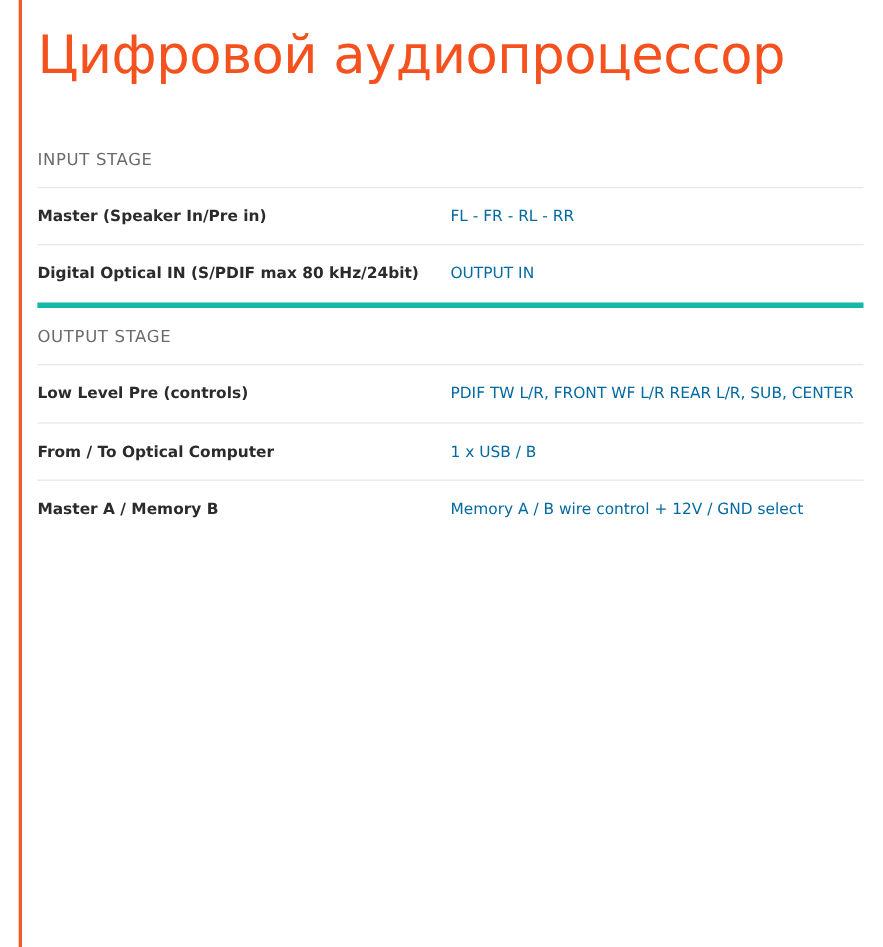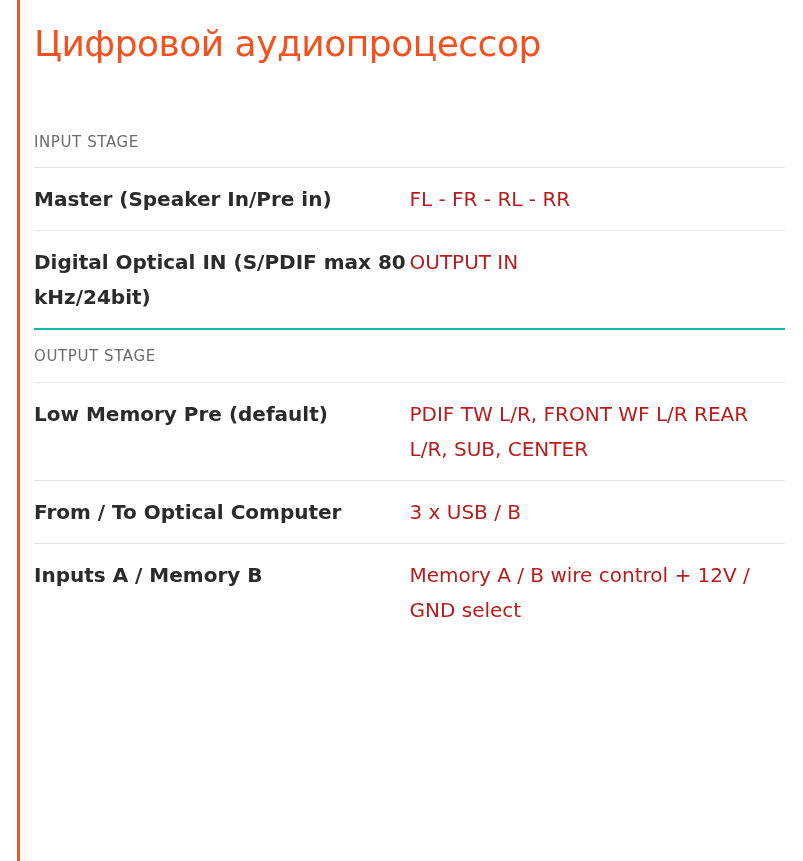--- a/index.html
+++ b/index.html
@@ -27,63 +27,63 @@
     bottom: 0;
     width: 3px;
     background: #f05a28;
   }
   .content {
     padding-left: 16px;
     padding-right: 18px;
   }
   .title {
     color: #f4511e;
-    font-size: 36px;
+    font-size: 48px;
     font-weight: 400;
     letter-spacing: -0.5px;
     margin: 0;
     padding-top: 22px;
     padding-bottom: 4px;
     line-height: 1.2;
     font-family: "DejaVu Sans", "Liberation Sans", sans-serif;
   }
   table.spec {
     width: 100%;
     border-collapse: collapse;
-    margin-top: 60px;
+    margin-top: 48px;
     table-layout: fixed;
   }
   table.spec td {
     vertical-align: top;
     padding: 14px 0 13px 0;
     border-top: 1px solid #e4e4e4;
-    font-size: 20px;
+    font-size: 14px;
     line-height: 1.75;
   }
   table.spec tr.section td {
     color: #6b6b6b;
     font-size: 15px;
     letter-spacing: 0.6px;
     font-weight: 400;
-    border-top: 2px solid #14b8a6;
+    border-top: 5px solid #14b8a6;
     padding-top: 13px;
     padding-bottom: 12px;
   }
   table.spec tr.first-section td {
     border-top: none;
     padding-top: 0;
   }
   td.label {
     width: 352px;
     font-weight: bold;
     color: #2b2b2b;
     padding-right: 12px;
   }
   td.value {
-    color: #b91c1c;
+    color: #0369a1;
     font-weight: 400;
   }
 </style>
 </head>
 <body>
 
 <div class="page">
   <div class="left-rule"></div>
   <div class="content">
 
@@ -105,34 +105,34 @@
         <tr>
           <td class="label">Digital Optical IN (S/PDIF max 80 kHz/24bit)</td>
           <td class="value">OUTPUT IN</td>
         </tr>
 
         <tr class="section">
           <td colspan="2">OUTPUT STAGE</td>
         </tr>
 
         <tr>
-          <td class="label">Low Memory Pre (default)</td>
+          <td class="label">Low Level Pre (controls)</td>
           <td class="value">PDIF TW L/R, FRONT WF L/R REAR L/R, SUB, CENTER</td>
         </tr>
 
 
         <tr>
           <td class="label">From / To Optical Computer</td>
-          <td class="value">3 x USB / B</td>
+          <td class="value">1 x USB / B</td>
         </tr>
 
 
 
         <tr>
-          <td class="label">Inputs A / Memory B</td>
+          <td class="label">Master A / Memory B</td>
           <td class="value">Memory A / B wire control + 12V / GND select</td>
         </tr>
 
       </tbody>
     </table>
 
   </div>
 </div>
 
 </body></html>

